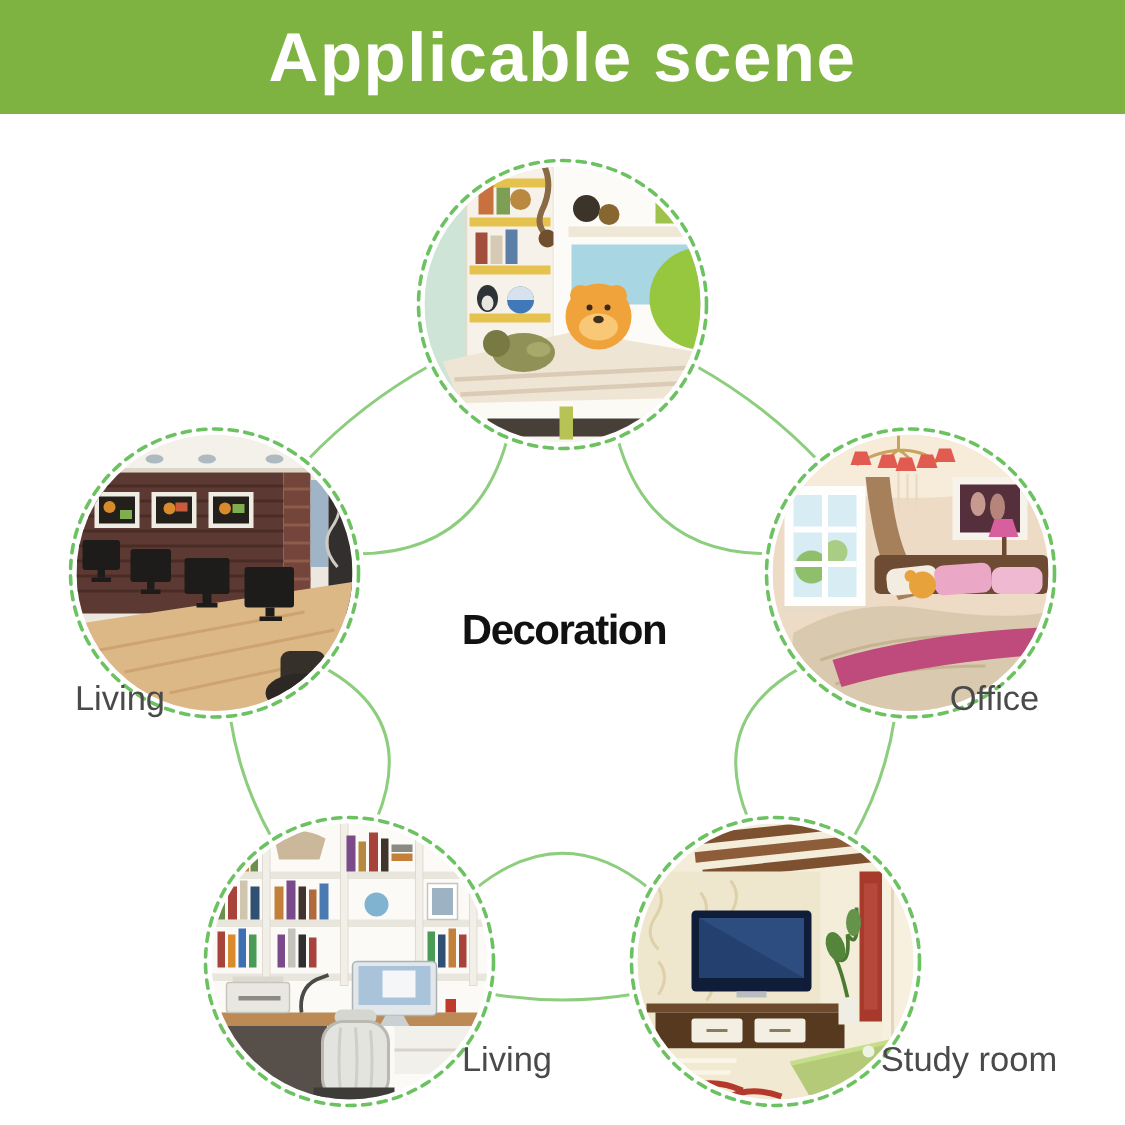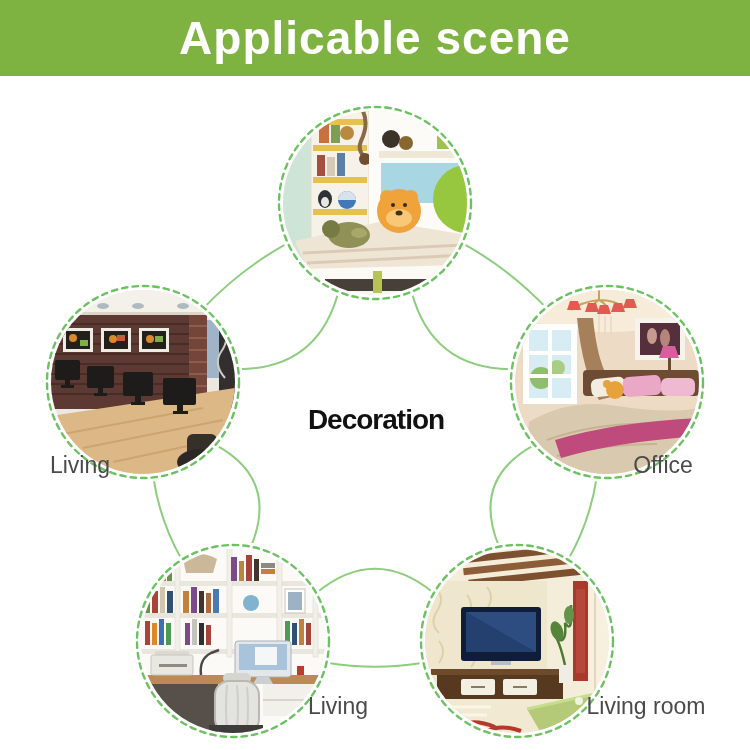--- a/index.html
+++ b/index.html
@@ -360,18 +360,18 @@
       </g>
     </g>
   </g>
 </svg>
 
   <div class="center-title">Decoration</div>
 
   <div class="scene-label" id="label-office">Living</div>
   <div class="scene-label" id="label-bedroom">Office</div>
   <div class="scene-label" id="label-study">Living</div>
-  <div class="scene-label" id="label-living-room">Living room</div>
+  <div class="scene-label" id="label-living-room">Study room</div>
 </div>
 
 <header class="banner">
   <h1>Applicable scene</h1>
 </header>
 
 </body></html>

